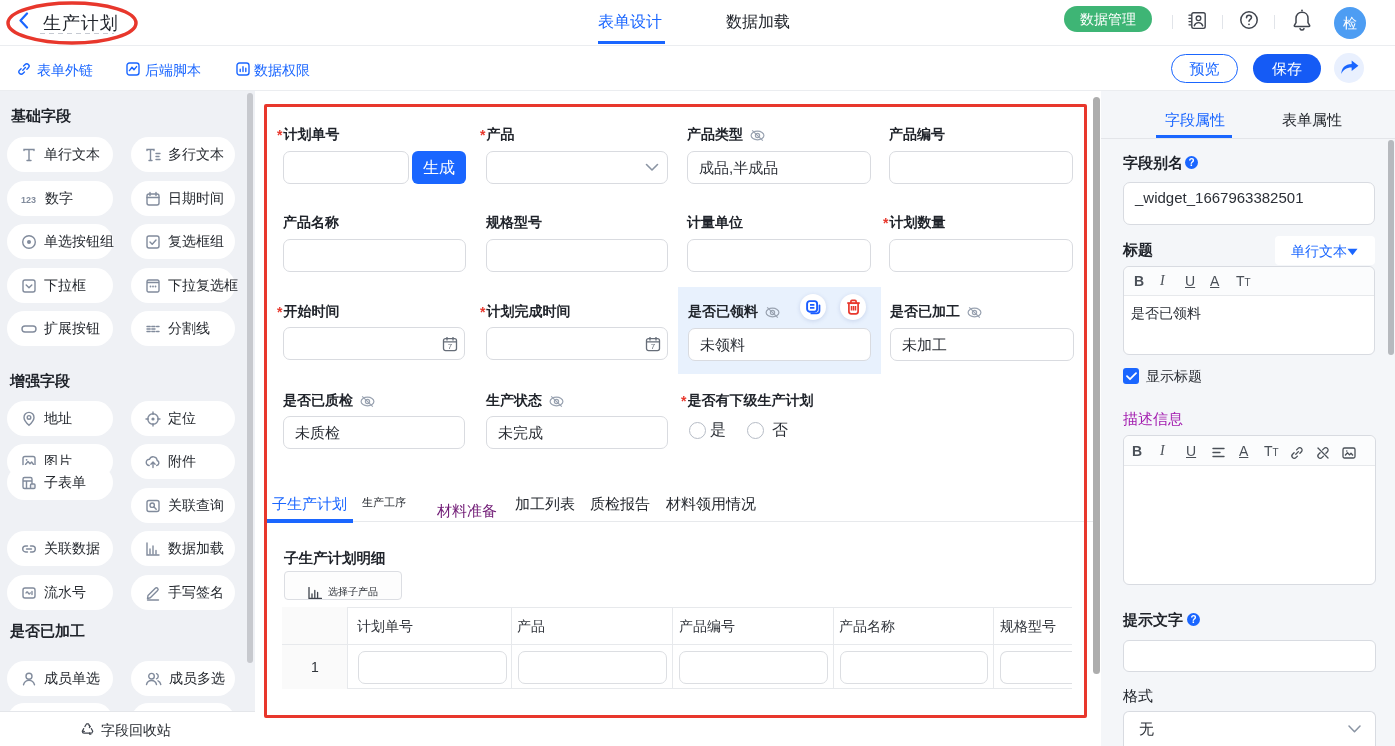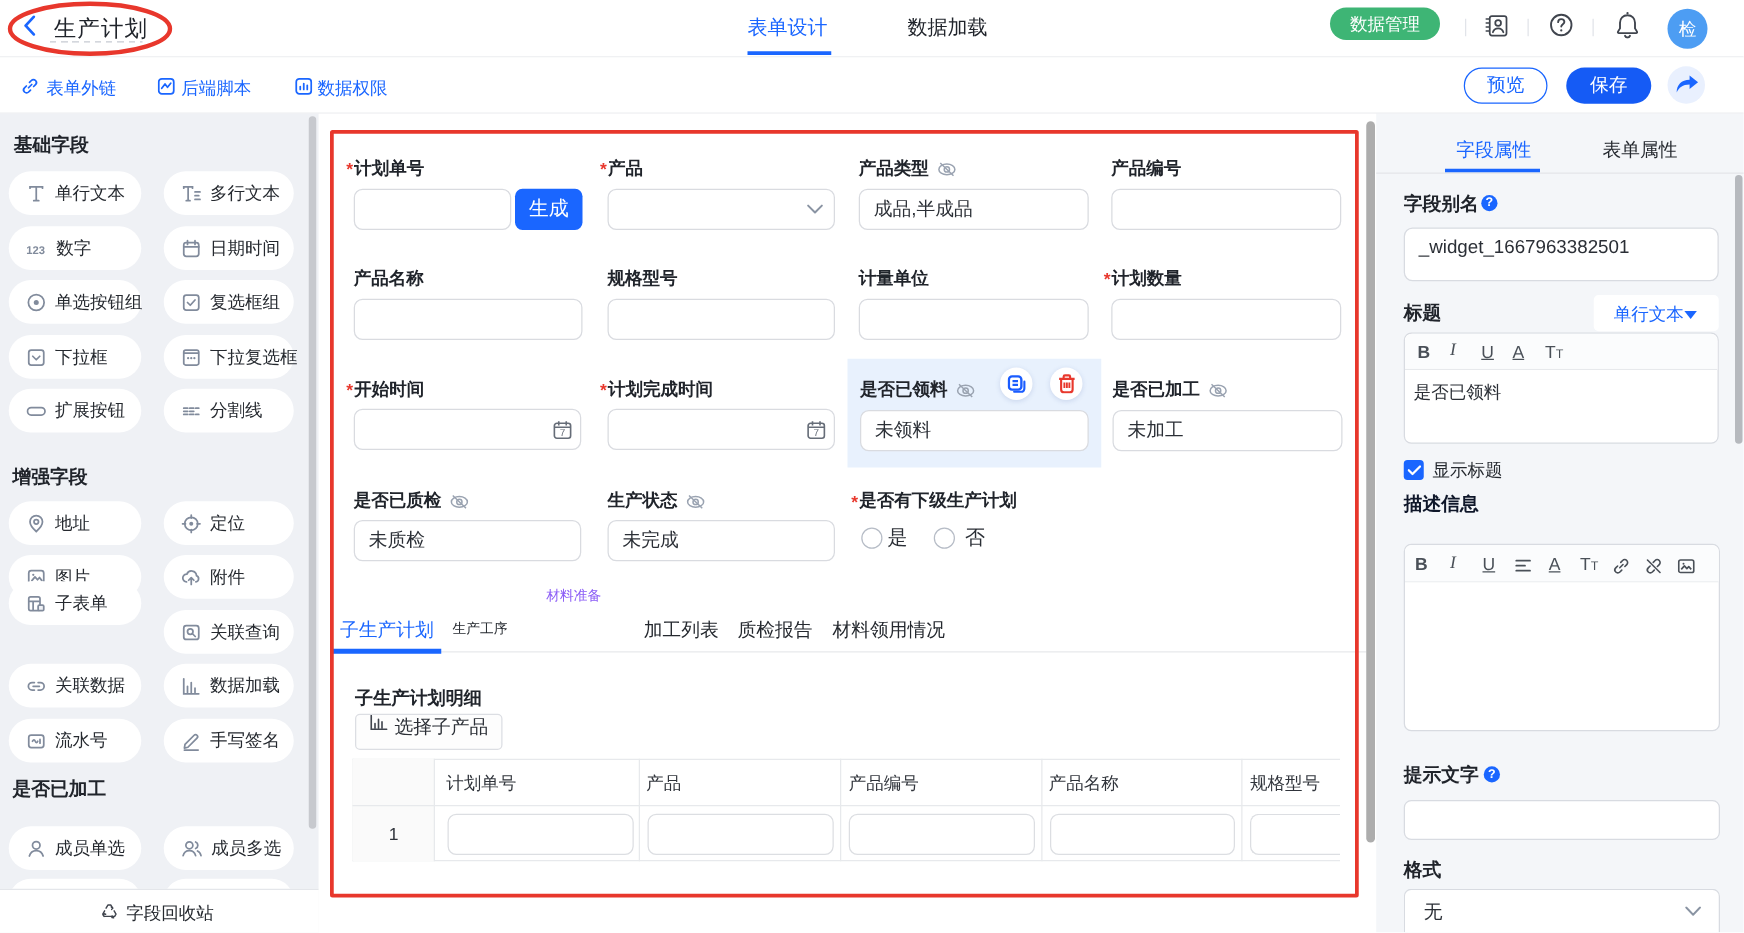--- a/index.html
+++ b/index.html
@@ -256,29 +256,29 @@
     </svg></div>
 <div class="inp" style="left:486px;top:416px;width:182px">未完成</div>
 <div class="lbl" style="left:681px;top:392px"><span class="star">*</span>是否有下级生产计划</div>
 <div class="abs" style="left:689px;top:422px;width:17px;height:17px;border-radius:50%;border:1.5px solid #b6bcc6;background:#fff"></div>
 <div class="abs" style="left:710px;top:420px;font-size:16px;color:#2b2f36">是</div>
 <div class="abs" style="left:747px;top:422px;width:17px;height:17px;border-radius:50%;border:1.5px solid #b6bcc6;background:#fff"></div>
 <div class="abs" style="left:772px;top:420px;font-size:16px;color:#2b2f36">否</div>
 
 <div class="abs" style="left:272px;top:495px;font-size:15px;color:#1a66ff;white-space:nowrap">子生产计划</div>
 <div class="abs" style="left:362px;top:495px;font-size:11px;color:#25292f;white-space:nowrap">生产工序</div>
-<div class="abs" style="left:437px;top:469px;font-size:11px;color:#8b5cf6;white-space:nowrap">材料准备</div>
+<div class="abs" style="left:437px;top:502px;font-size:15px;color:#701a75;white-space:nowrap">材料准备</div>
 <div class="abs" style="left:515px;top:495px;font-size:15px;color:#25292f;white-space:nowrap">加工列表</div>
 <div class="abs" style="left:590px;top:495px;font-size:15px;color:#25292f;white-space:nowrap">质检报告</div>
 <div class="abs" style="left:666px;top:495px;font-size:15px;color:#25292f;white-space:nowrap">材料领用情况</div>
 <div class="abs" style="left:265px;top:521px;width:828px;height:1px;background:#e7e9ec"></div>
 <div class="abs" style="left:266px;top:519px;width:87px;height:4px;background:#1a66ff"></div>
 
 <div class="abs" style="left:284px;top:549px;font-size:14.5px;font-weight:700;color:#20242b">子生产计划明细</div>
-<div class="abs" style="left:284px;top:571px;width:118px;height:29px;border:1px solid #dcdee3;border-radius:4px;background:#fdfdfd;display:flex;align-items:flex-start;justify-content:center;font-size:15px;color:#2b2f36"><svg width="14" height="12" viewBox="0 0 14 12" fill="none" stroke="#40454e" stroke-width="1.3" style="margin-right:6px">
+<div class="abs" style="left:284px;top:571px;width:118px;height:29px;border:1px solid #dcdee3;border-radius:4px;background:#fdfdfd;display:flex;align-items:flex-end;justify-content:center;font-size:10px;color:#2b2f36"><svg width="14" height="12" viewBox="0 0 14 12" fill="none" stroke="#40454e" stroke-width="1.3" style="margin-right:6px">
       <path d="M1 0.5v11h12.5" stroke-linecap="round"></path>
       <path d="M4 10.5V6.8M6.8 10.5V3.5M9.6 10.5V5.5" stroke-linecap="round"></path>
     </svg>选择子产品</div>
 
 <div class="abs" style="left:282px;top:607px;width:790px;height:82px;border:1px solid #e7e9ec;border-right:none"></div>
 <div class="abs" style="left:282px;top:607px;width:66px;height:82px;background:#fafafa;border-right:1px solid #e7e9ec"></div>
 <div class="abs" style="left:282px;top:644px;width:790px;height:1px;background:#e7e9ec"></div>
 <div class="abs" style="left:511px;top:607px;width:1px;height:82px;background:#e7e9ec"></div>
 <div class="abs" style="left:672px;top:607px;width:1px;height:82px;background:#e7e9ec"></div>
 <div class="abs" style="left:833px;top:607px;width:1px;height:82px;background:#e7e9ec"></div>
@@ -317,21 +317,21 @@
 <div class="abs" style="left:1160px;top:273px;font-size:14px;font-style:italic;color:#4a5058;font-family:'Liberation Serif',serif">I</div>
 <div class="abs" style="left:1185px;top:273px;font-size:14px;text-decoration:underline;color:#4a5058">U</div>
 <div class="abs" style="left:1210px;top:273px;font-size:14px;text-decoration:underline;color:#4a5058">A</div>
 <div class="abs" style="left:1236px;top:273px;font-size:14px;color:#4a5058">T<span style="font-size:10px">T</span></div>
 <div class="abs" style="left:1131px;top:305px;font-size:14px;color:#2b2f36">是否已领料</div>
 <div class="abs" style="left:1123px;top:368px;width:16px;height:16px;background:#1a66ff;border-radius:3px"></div>
 <svg class="abs" style="left:1126px;top:372px" width="11" height="9" viewBox="0 0 11 9" fill="none" stroke="#fff" stroke-width="1.8">
     <path d="M1 4.2 4 7.2 10 1.2" stroke-linecap="round" stroke-linejoin="round"></path>
   </svg>
 <div class="abs" style="left:1146px;top:368px;font-size:14px;color:#25292f">显示标题</div>
-<div class="abs" style="left:1123px;top:394px;font-size:15px;font-weight:700;color:#0f172a">描述信息</div>
+<div class="abs" style="left:1123px;top:410px;font-size:15px;font-weight:400;color:#a21caf">描述信息</div>
 <div class="abs" style="left:1123px;top:435px;width:253px;height:150px;background:#fff;border:1px solid #d8dbe1;border-radius:6px"></div>
 <div class="abs" style="left:1124px;top:436px;width:251px;height:30px;background:#fbfcfd;border-bottom:1px solid #e7e9ec;border-radius:6px 6px 0 0"></div>
 <div class="abs" style="left:1132px;top:443px;font-size:14px;font-weight:700;color:#4a5058">B</div>
 <div class="abs" style="left:1160px;top:443px;font-size:14px;font-style:italic;color:#4a5058;font-family:'Liberation Serif',serif">I</div>
 <div class="abs" style="left:1186px;top:443px;font-size:14px;text-decoration:underline;color:#4a5058">U</div>
 <svg class="abs" style="left:1212px;top:447px" width="13" height="11" viewBox="0 0 13 11" fill="none" stroke="#4a5058" stroke-width="1.4">
     <path d="M1 1.5h11M1 5.5h7M1 9.5h11" stroke-linecap="round"></path>
   </svg>
 <div class="abs" style="left:1239px;top:443px;font-size:14px;text-decoration:underline;color:#4a5058">A</div>
 <div class="abs" style="left:1264px;top:443px;font-size:14px;color:#4a5058">T<span style="font-size:10px">T</span></div>
@@ -343,21 +343,21 @@
     <path d="M2 2l10 10" stroke-linecap="round"></path>
   </svg>
 <svg class="abs" style="left:1342px;top:446px" width="14" height="14" viewBox="0 0 14 14" fill="none" stroke="#4a5058" stroke-width="1.3">
     <rect x="1" y="2" width="12" height="10" rx="1.5"></rect>
     <path d="M3 9.5 5.5 6.7l2 2.2 1.5-1.6 2 2.2" stroke-linejoin="round"></path>
     <circle cx="4.8" cy="5" r="0.8" fill="#4a5058" stroke="none"></circle>
   </svg>
 <div class="abs" style="left:1123px;top:611px;font-size:15px;font-weight:700;color:#20242b">提示文字</div>
 <div class="abs" style="left:1187px;top:613px;width:13px;height:13px;border-radius:50%;background:#1a66ff;color:#fff;font-size:10px;font-weight:700;text-align:center;line-height:13px">?</div>
 <div class="abs" style="left:1123px;top:640px;width:253px;height:32px;background:#fff;border:1px solid #d8dbe1;border-radius:6px"></div>
-<div class="abs" style="left:1123px;top:687px;font-size:15px;font-weight:700;color:#20242b">格式</div>
+<div class="abs" style="left:1123px;top:687px;font-size:15px;font-weight:400;color:#20242b">格式</div>
 <div class="abs" style="left:1123px;top:711px;width:253px;height:35px;background:#fff;border:1px solid #d8dbe1;border-radius:6px 6px 0 0;border-bottom:none"></div>
 <div class="abs" style="left:1139px;top:720px;font-size:15px;color:#2b2f36">无</div>
 <svg class="abs" style="left:1348px;top:725px" width="13" height="8" viewBox="0 0 13 8" fill="none" stroke="#8a94a3" stroke-width="1.5">
     <path d="M1 1 6.5 6.8 12 1" stroke-linecap="round" stroke-linejoin="round"></path>
   </svg>
 <div class="abs" style="left:1388px;top:140px;width:6px;height:215px;background:#b6b9be;border-radius:3px"></div>
 
 <svg class="abs" style="left:0;top:0" width="150" height="50" viewBox="0 0 150 50">
     <ellipse cx="72" cy="23" rx="64" ry="20" fill="none" stroke="#e8372c" stroke-width="3.5"></ellipse>
   </svg>

